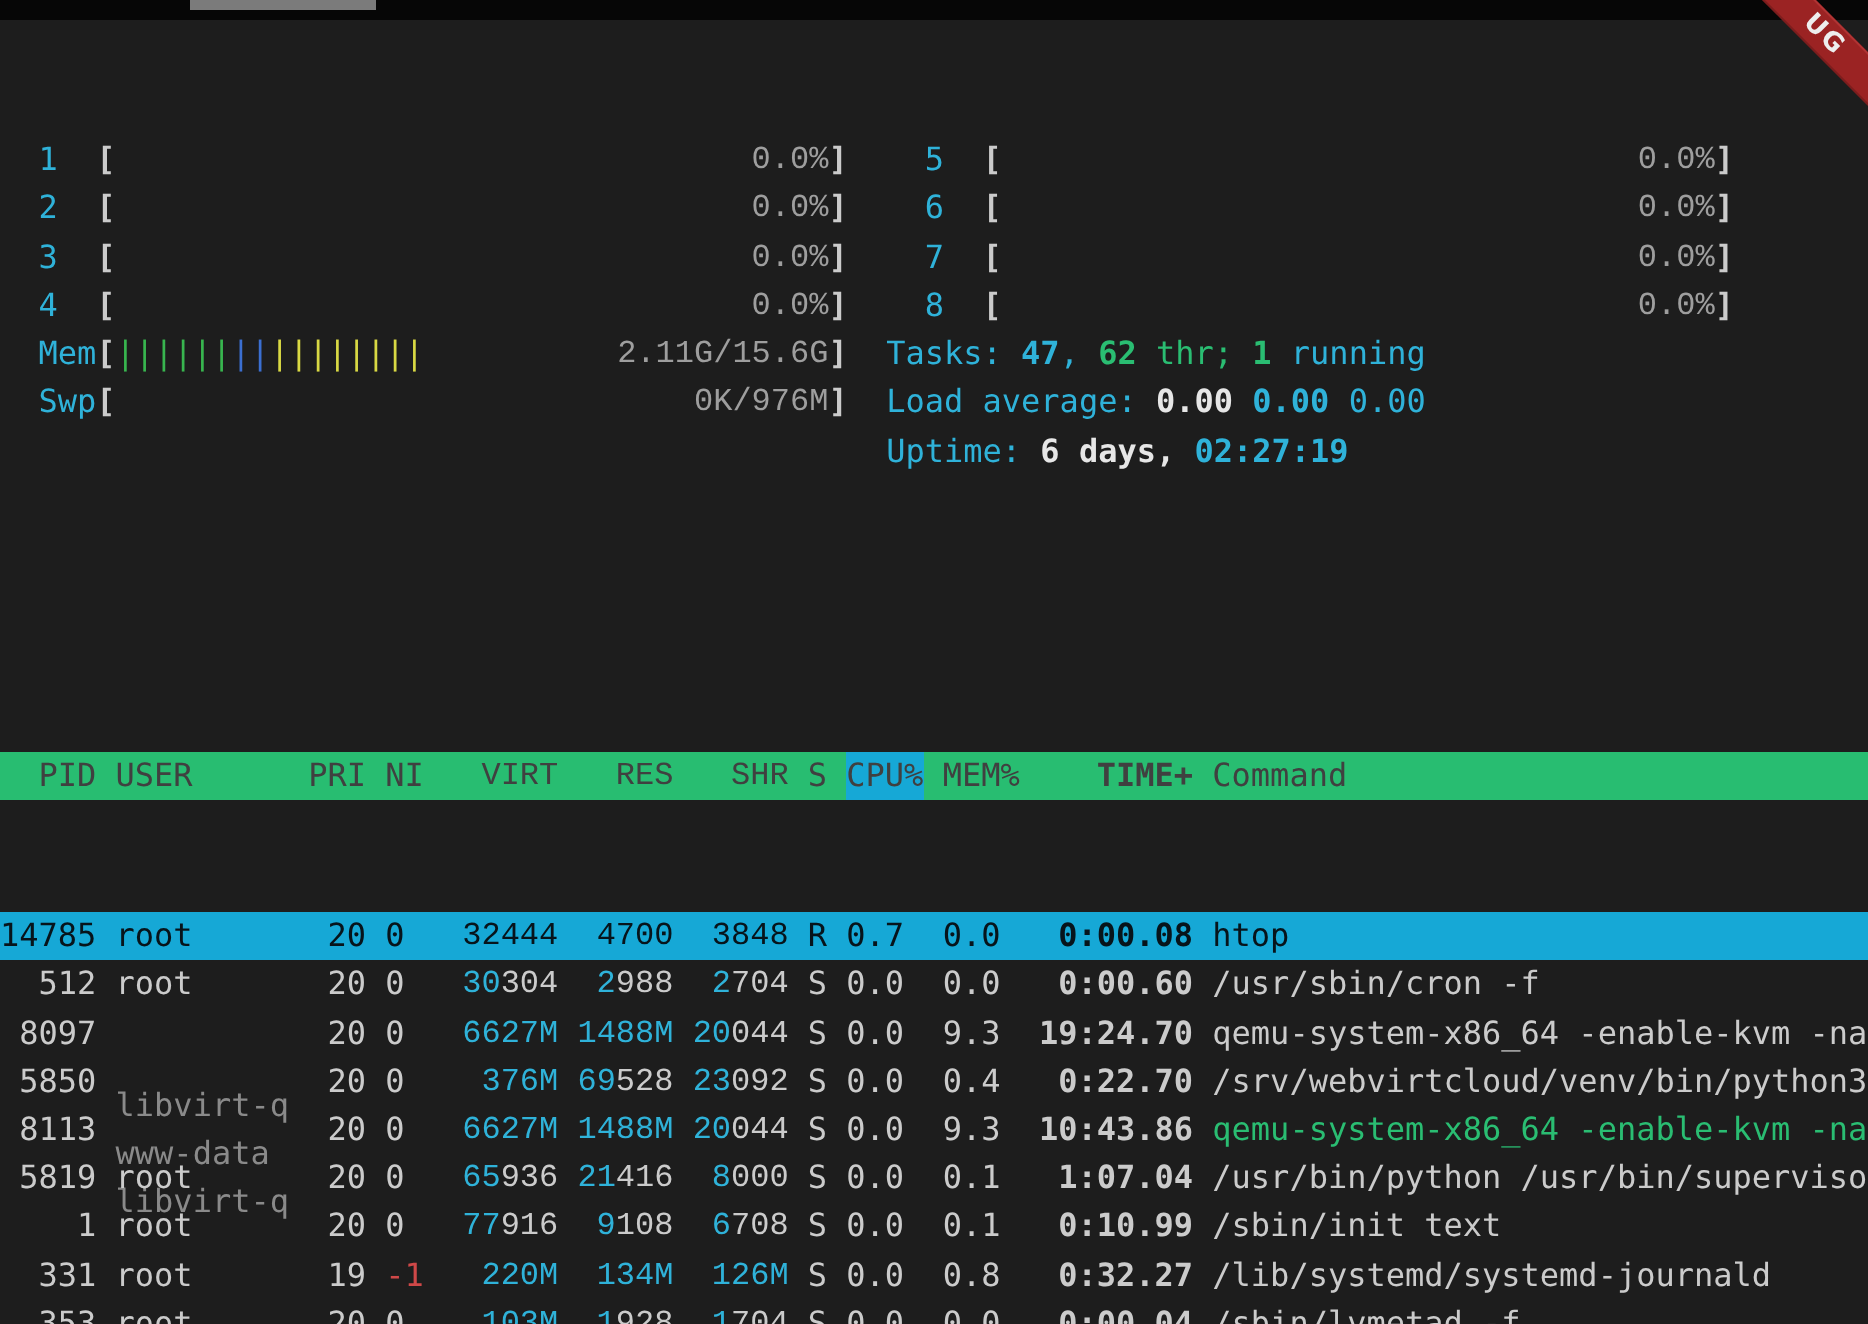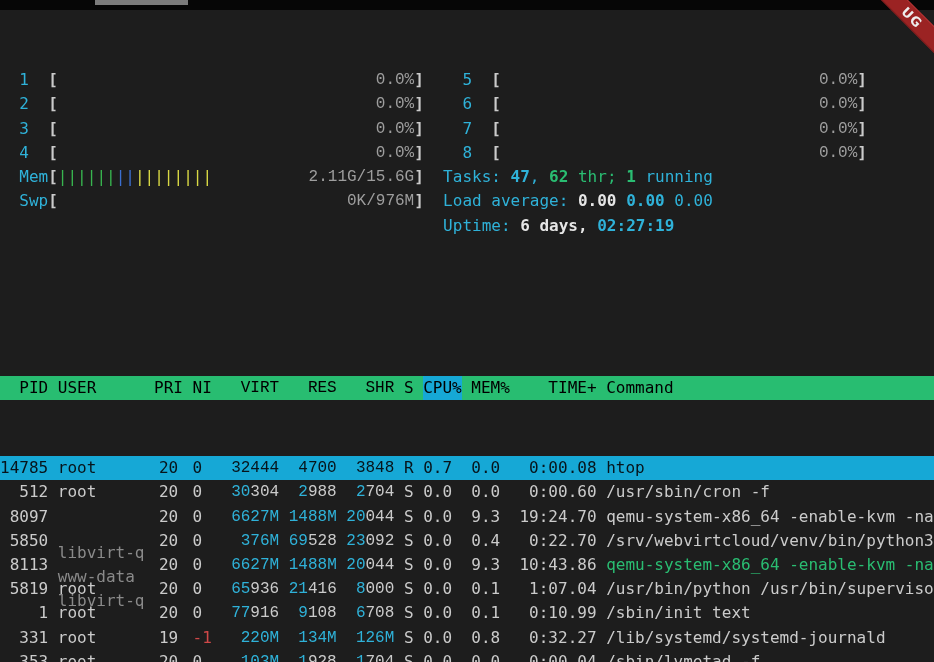--- a/index.html
+++ b/index.html
@@ -17,29 +17,29 @@
         white-space:pre;overflow:hidden;}
   .meters > div{display:flex;height:24.3px;line-height:24.3px;}
   .meter{flex:0 0 44ch;display:flex;}
   .msp{flex:1 1 auto;}
   .gap{flex:0 0 2ch;}
   .spacer{height:24px;}
   .row{display:flex;height:24.2px;line-height:24.2px;}
   .row > span{flex:0 0 auto;margin-right:1ch;display:block;}
   .f-pid{width:5ch;text-align:right;}
   .f-user{width:9ch;text-align:left;}
-  .f-pri{width:3ch;text-align:center;}
+  .f-pri{width:3ch;text-align:right;}
   .f-ni{width:3ch;text-align:left;}
   .f-n5{width:5ch;text-align:right;font-family:Liberation Mono, monospace;}
   .f-s{width:1ch;text-align:center;}
   .f-c4{width:4ch;text-align:left;}
-  .f-t8{width:8ch;text-align:right;}
+  .f-t8{width:8ch;text-align:right;font-weight:bold;}
   .f-cmd{flex:1 1 auto;margin-right:0;overflow:hidden;}
   .hdr{background:var(--hdr);}
-  .hdr > span{color:#000000;}
+  .hdr > span{color:#404040;}
   .hdr > .sort{background:var(--sel);}
   .sel{background:var(--sel);margin-top:18px;}
   .sel span{color:#07141b !important;}
   .cy{color:var(--cyan);} .gn{color:var(--green);text-align:center;} .wb{color:var(--wb);}
   .gray{color:var(--gray);font-family:Liberation Mono, monospace;} .dim{color:var(--dim);margin-top:36px;} .red{color:var(--red);}
   .fg{color:var(--fg);} .bb{font-weight:bold;}
   .bar-g{color:var(--bargreen);} .bar-b{color:var(--barblue);} .bar-y{color:var(--baryellow);}
   .ribbon{position:absolute;top:8px;right:-30px;width:104px;transform:rotate(45deg);
           background:var(--ribbon);border-top:1px solid #b13434;border-bottom:1px solid #7c1d1d;
           color:#eeeeee;font-family:"DejaVu Sans",sans-serif;font-weight:bold;font-size:13px;

